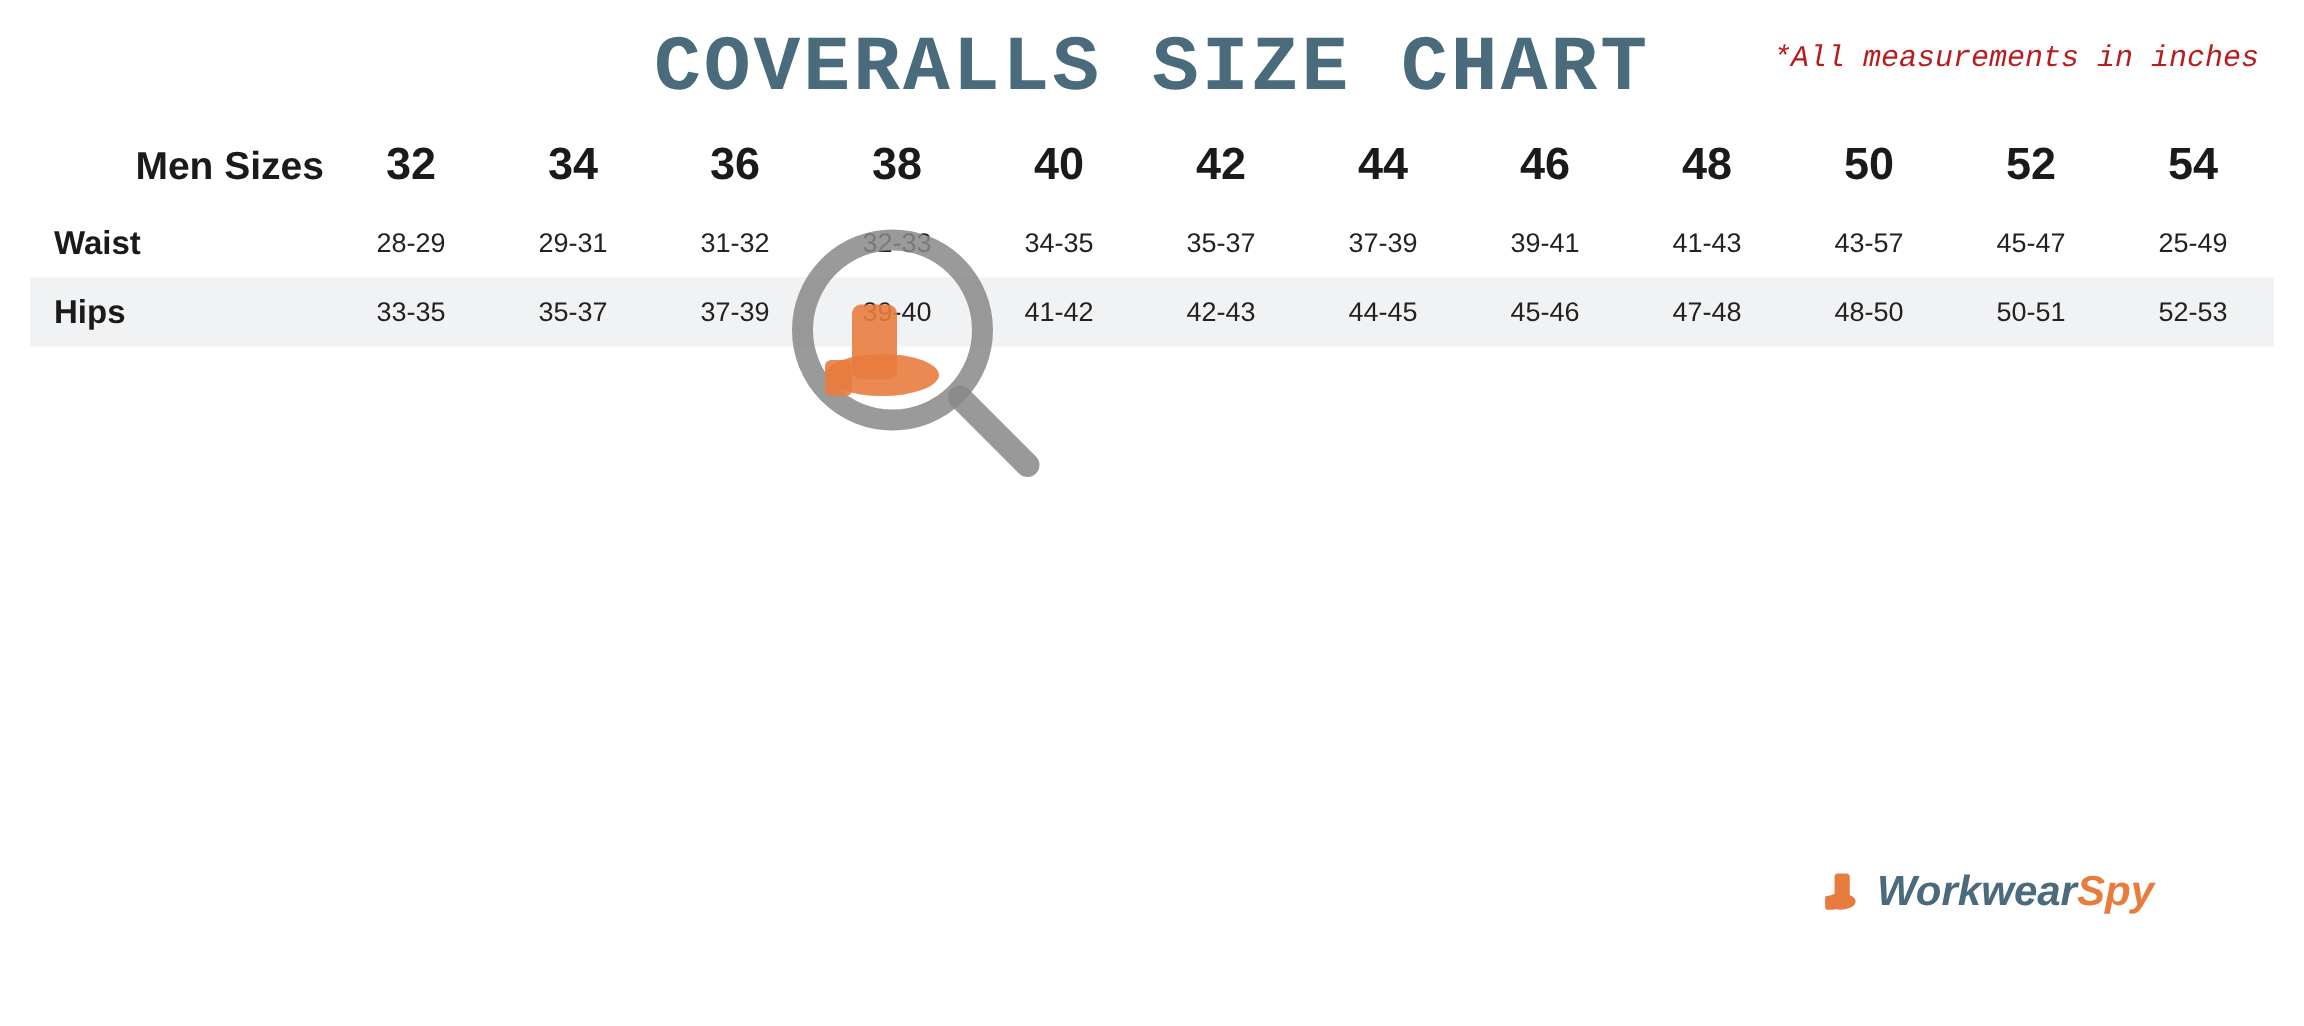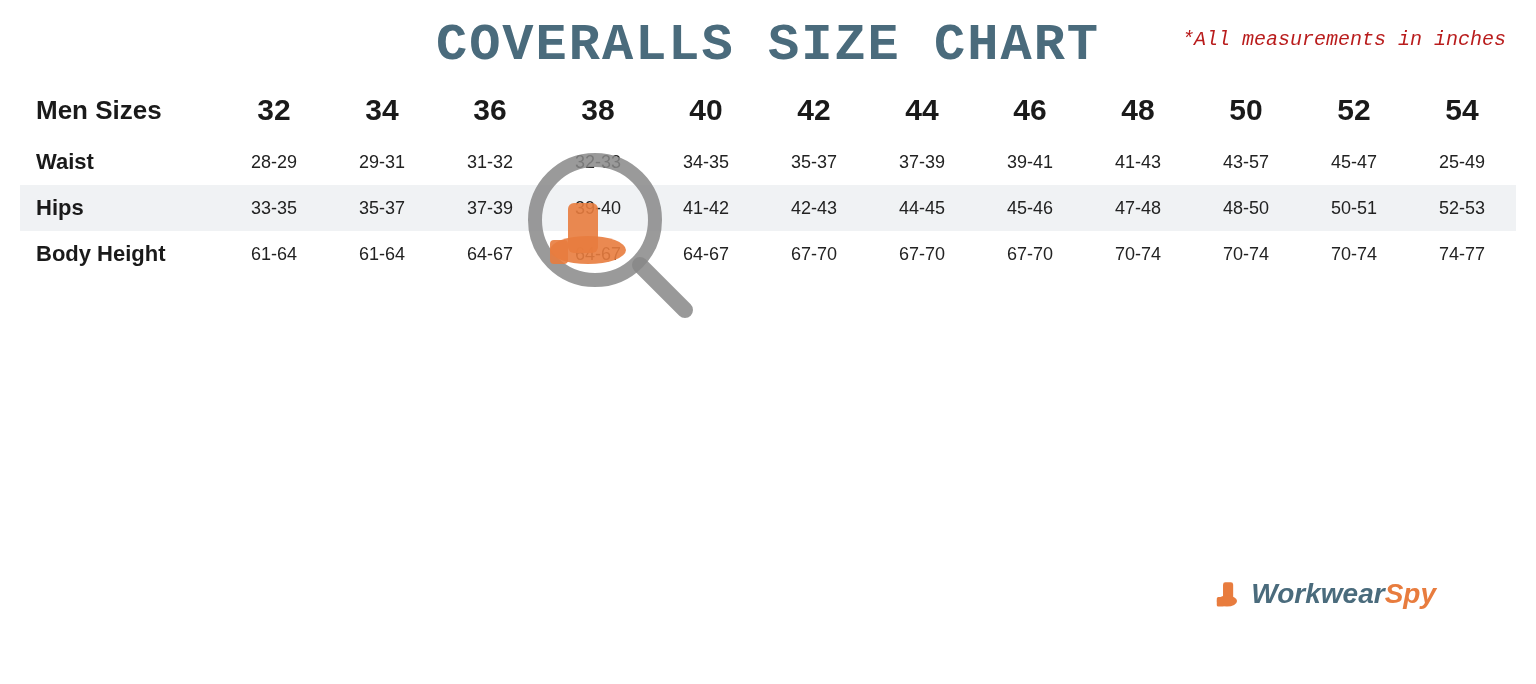--- a/index.html
+++ b/index.html
@@ -148,21 +148,21 @@
 
   <div class="header">
     <div class="title">COVERALLS SIZE CHART</div>
     <div class="measurement-note">*All measurements in inches</div>
   </div>
 
   <div class="table-container">
     <table>
       <tbody id="table-body">
       <tr class="header-row">
-            <td style="font-size: 26px;">Men Sizes</td>
+            <td style="font-size: 26px; text-align: right;">Men Sizes</td>
             <td>32</td>
             <td>34</td>
             <td>36</td>
             <td>38</td>
             <td>40</td>
             <td>42</td>
             <td>44</td>
             <td>46</td>
             <td>48</td>
             <td>50</td>
@@ -192,35 +192,20 @@
             <td>39-40</td>
             <td>41-42</td>
             <td>42-43</td>
             <td>44-45</td>
             <td>45-46</td>
             <td>47-48</td>
             <td>48-50</td>
             <td>50-51</td>
             <td>52-53</td>
           </tr>
-          <tr>
-            <td>Body Height</td>
-            <td>61-64</td>
-            <td>61-64</td>
-            <td>64-67</td>
-            <td>64-67</td>
-            <td>64-67</td>
-            <td>67-70</td>
-            <td>67-70</td>
-            <td>67-70</td>
-            <td>70-74</td>
-            <td>70-74</td>
-            <td>70-74</td>
-            <td>74-77</td>
-          </tr>
         </tbody>
     </table>
   </div>
 
   <svg class="magnifier" viewBox="0 0 180 180" xmlns="http://www.w3.org/2000/svg">
 
     <circle cx="75" cy="75" r="60" fill="none" stroke="#888" stroke-width="14" opacity="0.85"></circle>
 
     <line x1="120" y1="120" x2="165" y2="165" stroke="#888" stroke-width="16" stroke-linecap="round" opacity="0.85"></line>
 

